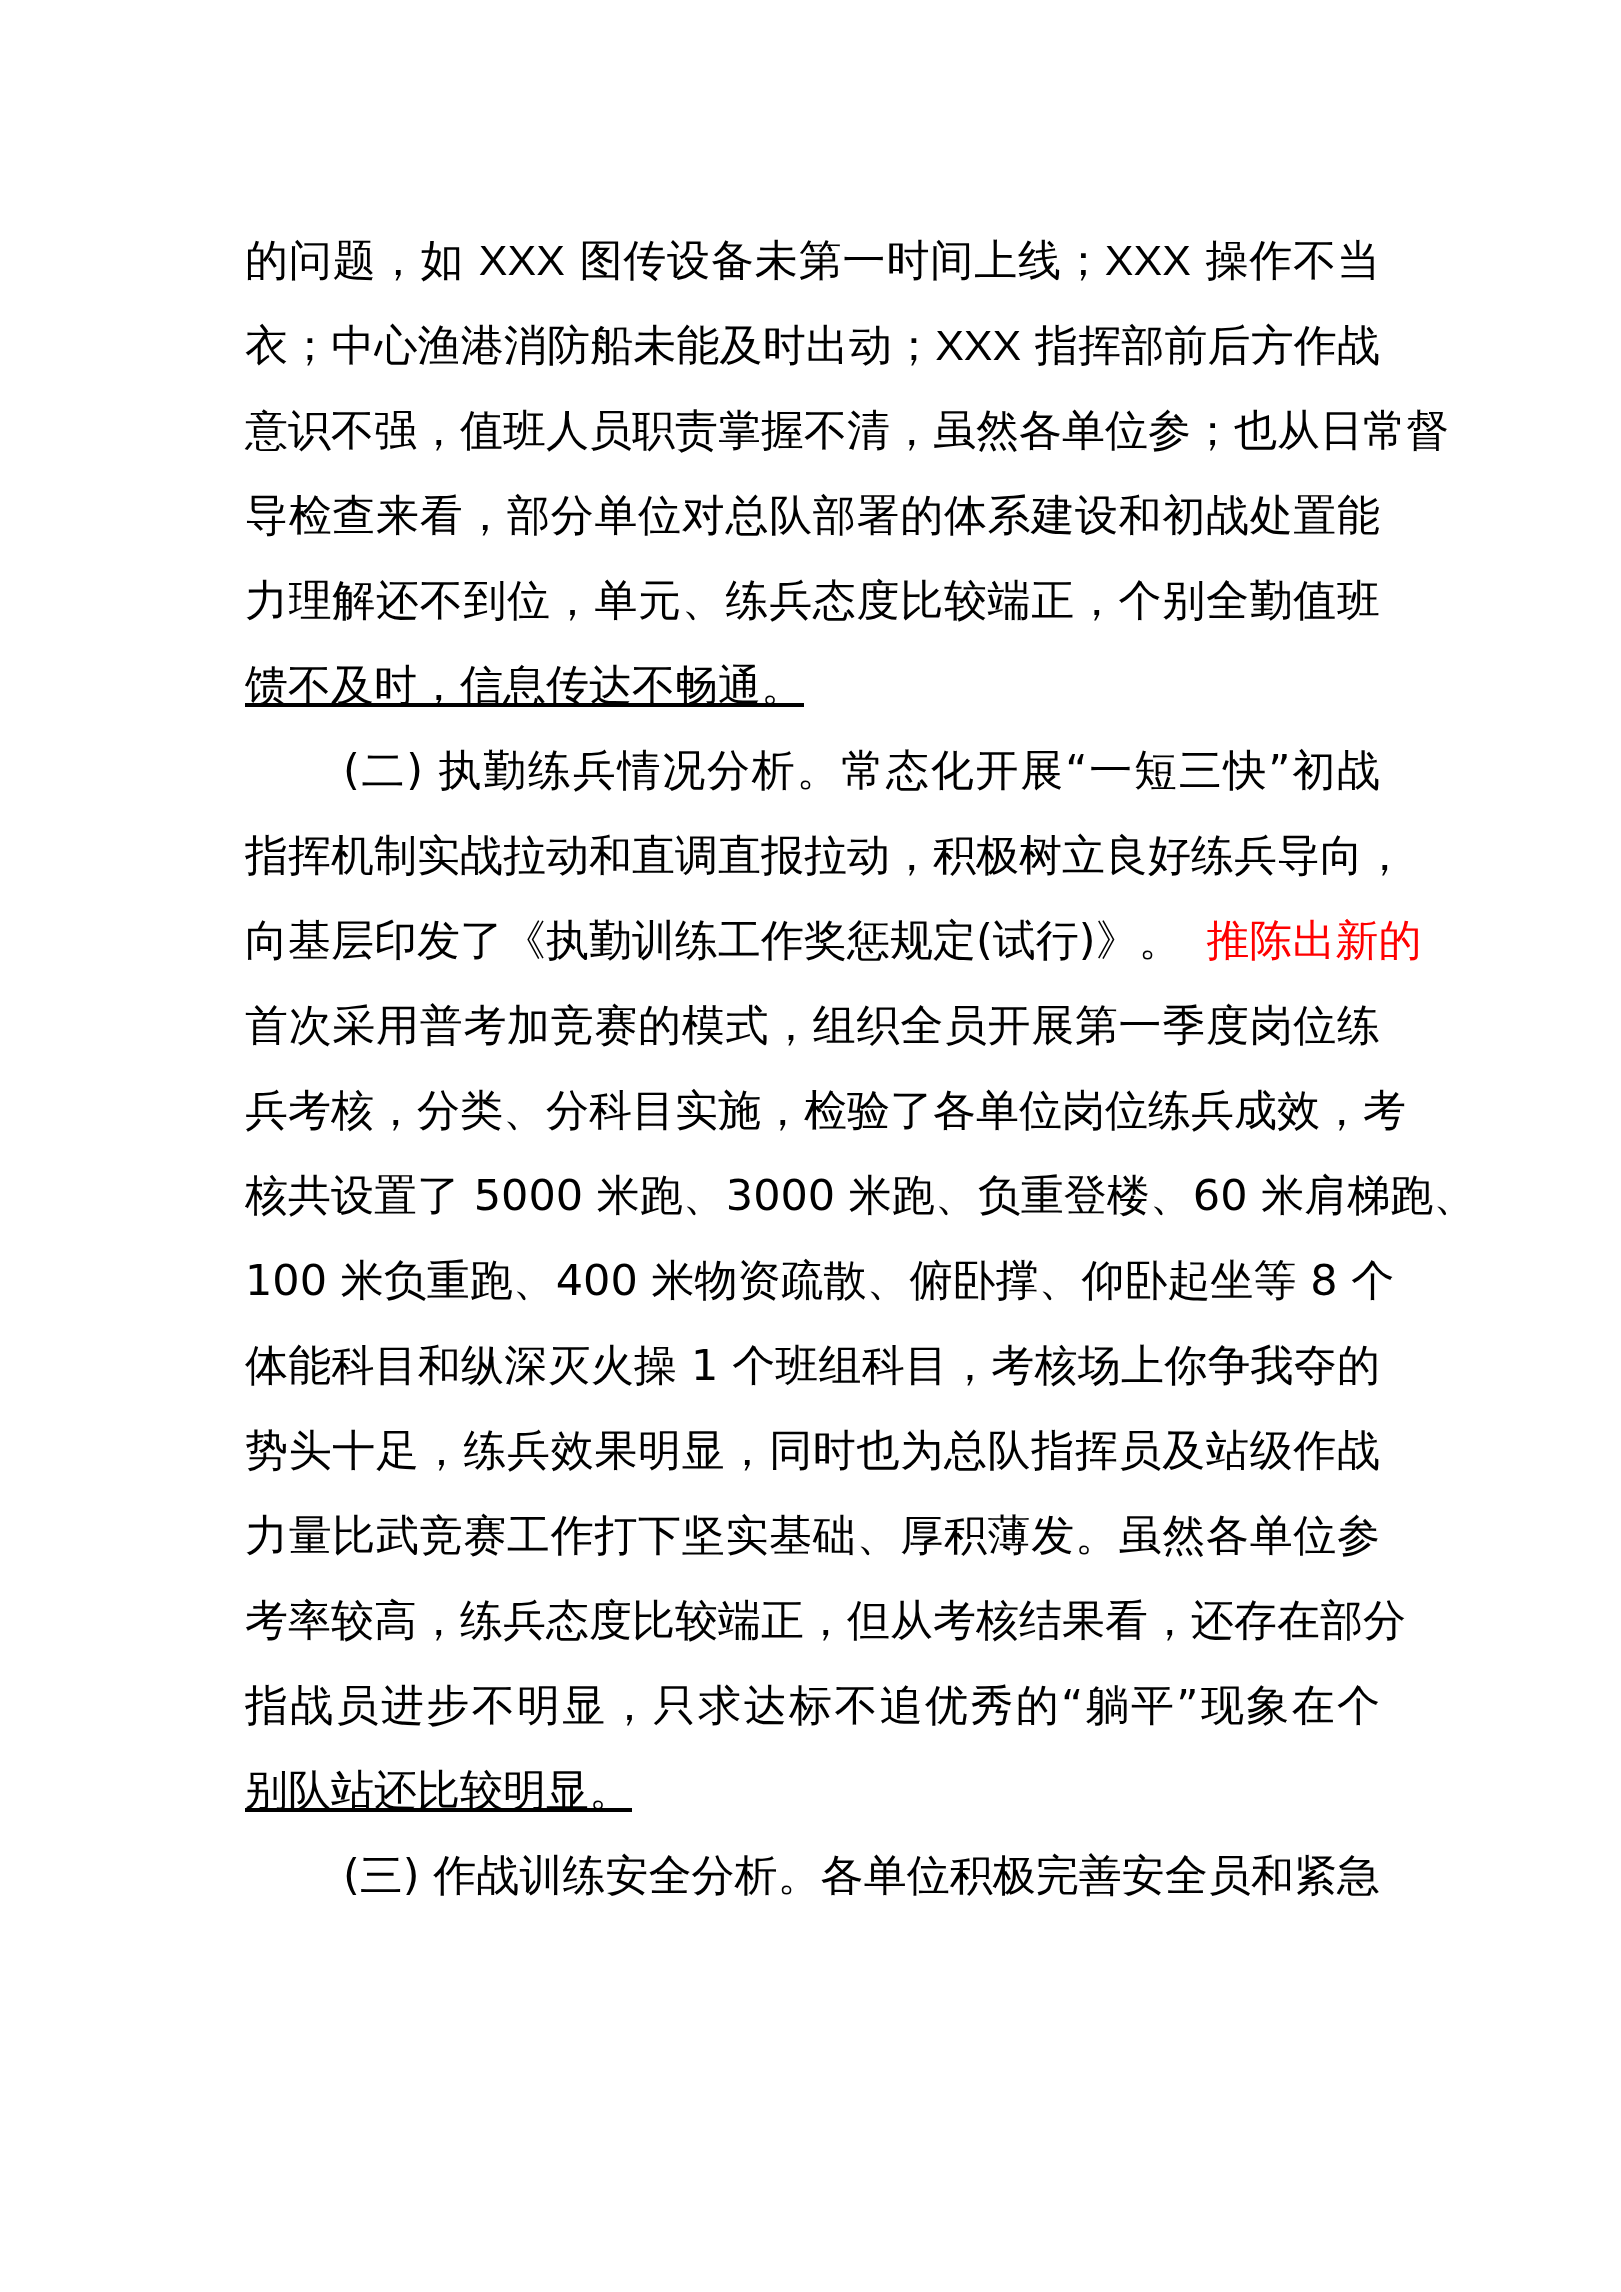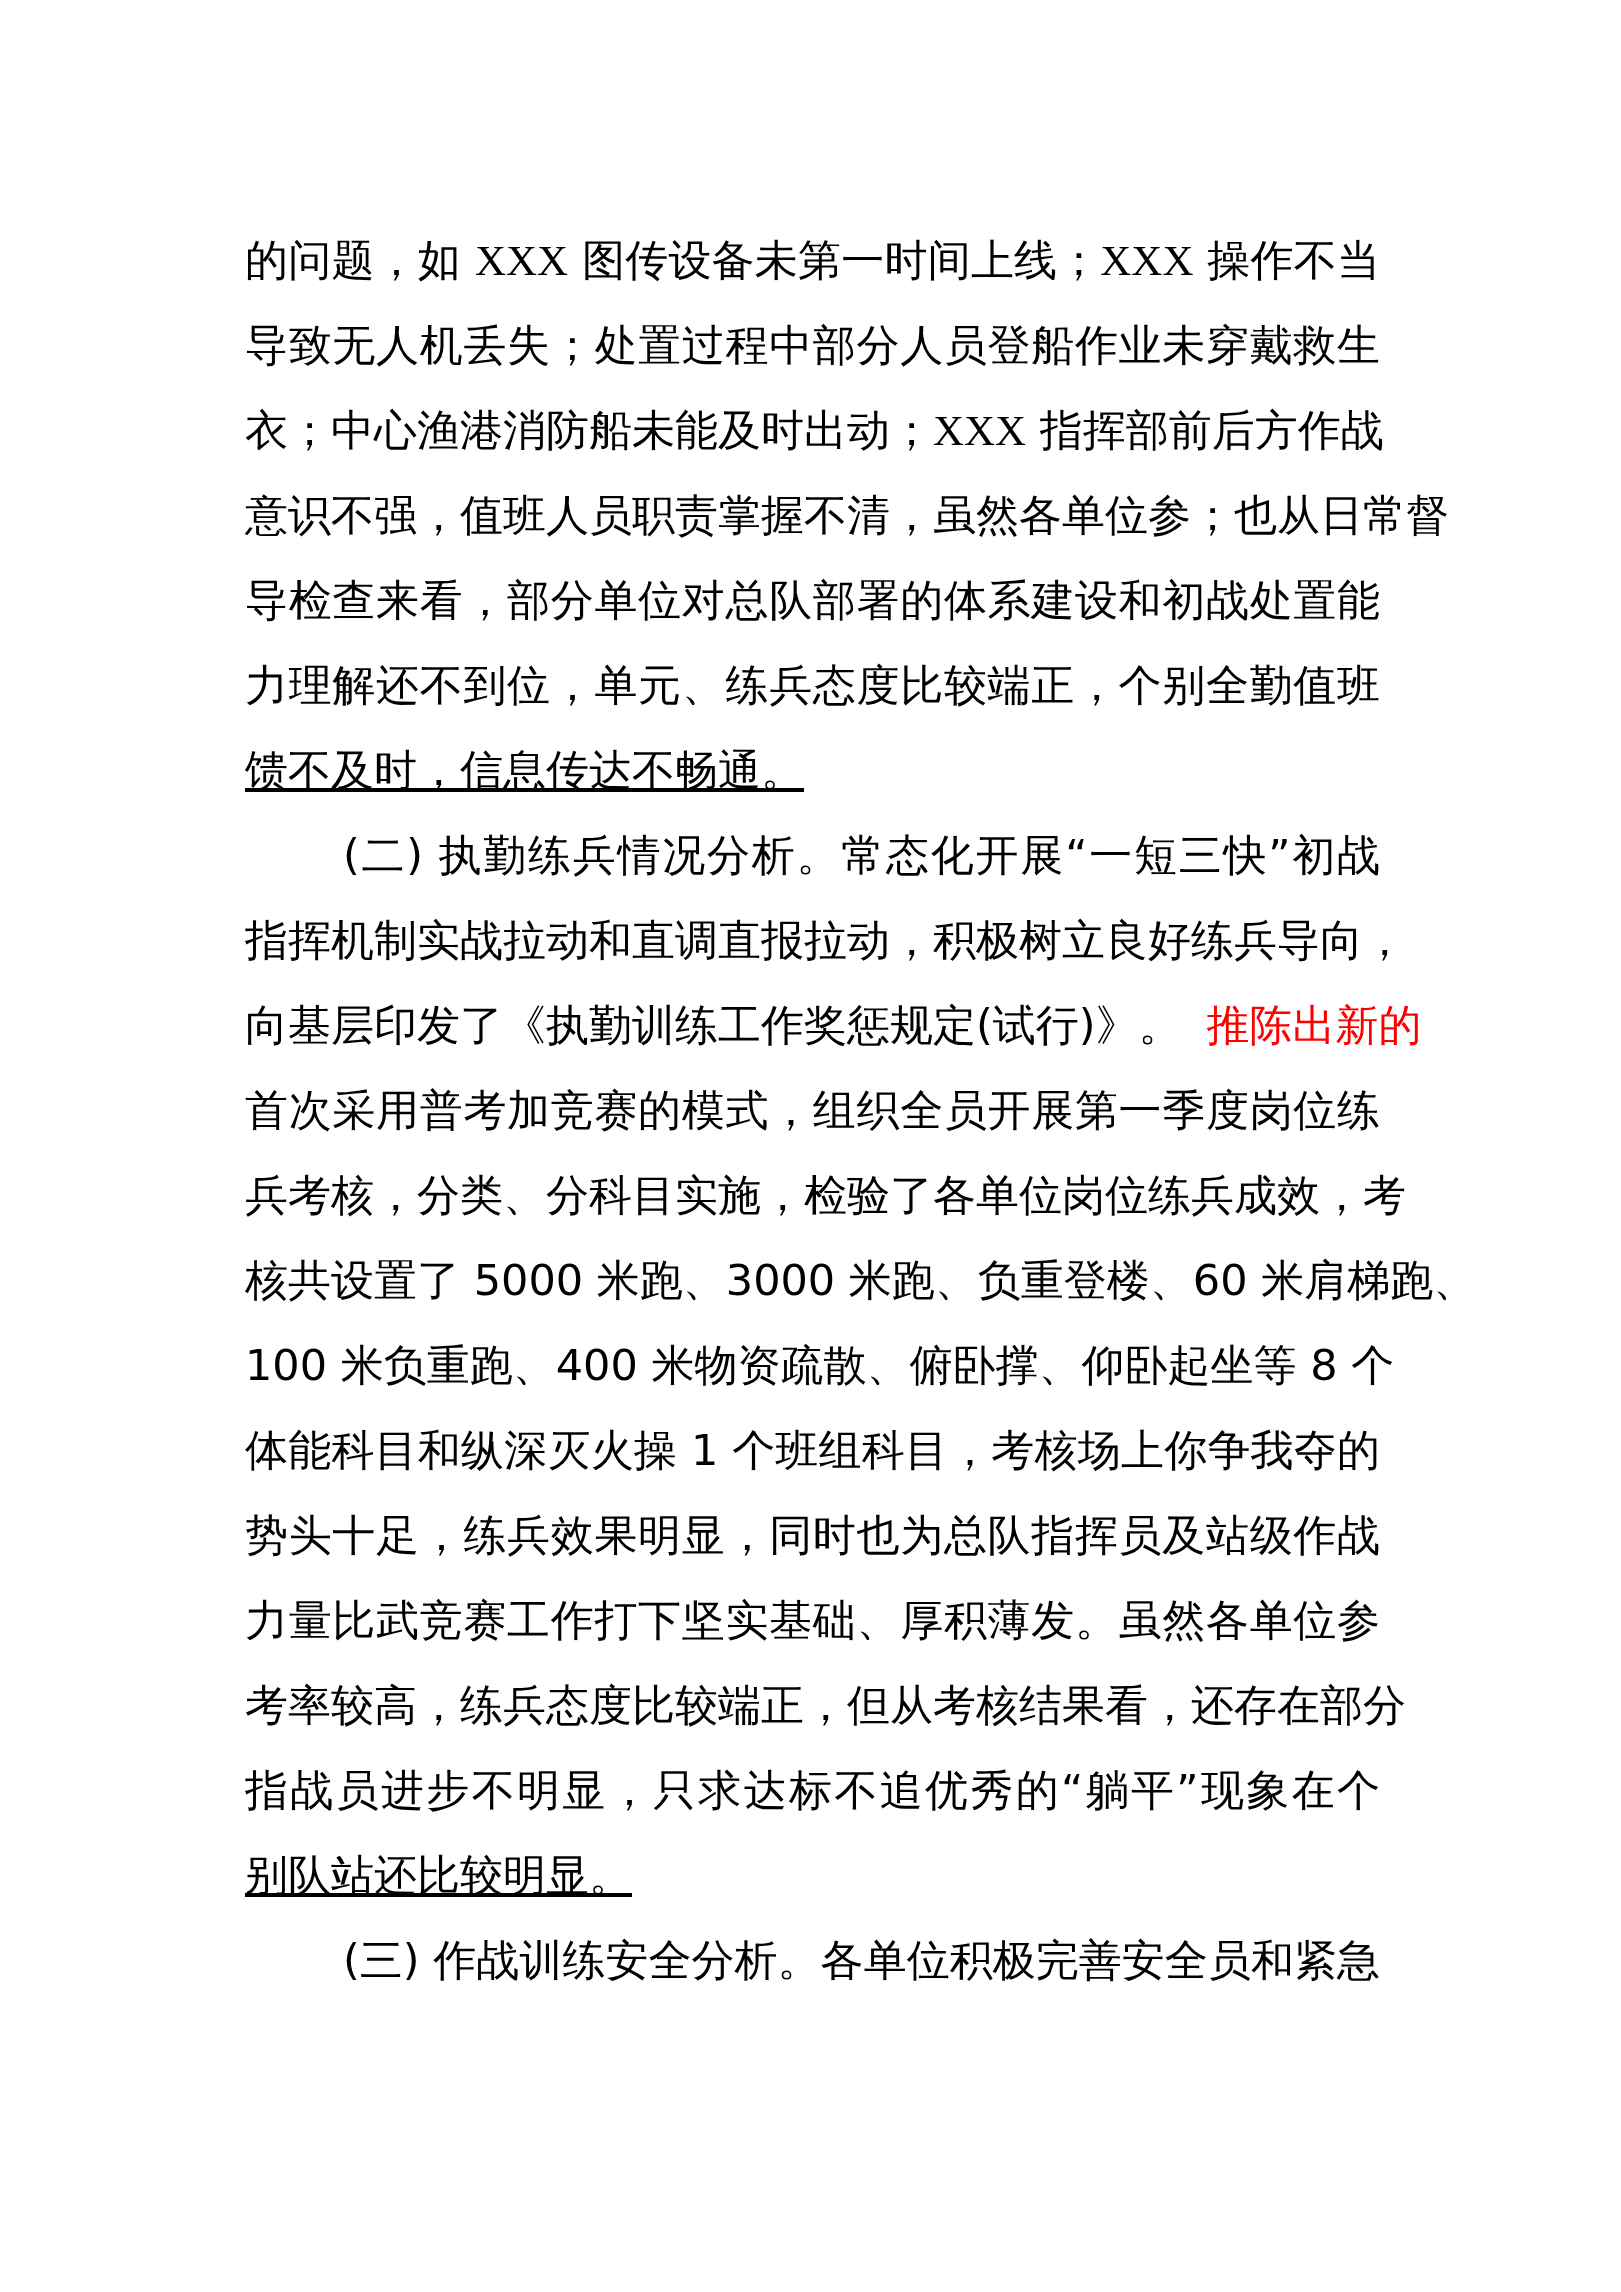--- a/index.html
+++ b/index.html
@@ -32,39 +32,36 @@
       overflow: visible;
     }
     .line.last {
       text-align-last: left;
       text-decoration: underline;
     }
     .line.indent {
       padding-left: 98px;
     }
     .latin {
-      font-family: Liberation Serif, serif;
+      font-family: Liberation Sans, sans-serif;
       margin-top: 42px;
     }
     .red {
       color: #ff0000;
       margin-left: 25px;
     }
   </style>
 </head>
 <body>
 
 <div class="page">
 
   <div>
     <div class="line">
       <span>的问题，如 </span><span class="latin">XXX</span><span> 图传设备未第一时间上线；</span><span class="latin">XXX</span><span> 操作不当</span>
-    </div>
-    <div class="line">
-      <span>导致无人机丢失；处置过程中部分人员登船作业未穿戴救生</span>
     </div>
     <div class="line">
       <span>衣；中心渔港消防船未能及时出动；</span><span class="latin">XXX</span><span> 指挥部前后方作战</span>
     </div>
     <div class="line">
       <span>意识不强，值班人员职责掌握不清，虽然各单位参；也从日常督</span>
     </div>
     <div class="line">
       <span>导检查来看，部分单位对总队部署的体系建设和初战处置能</span>
     </div>

